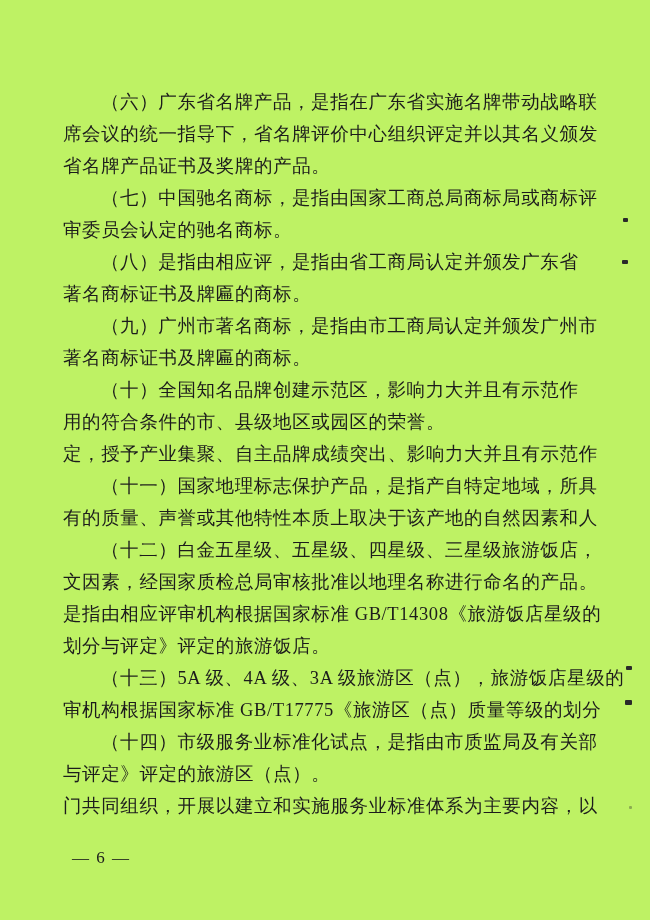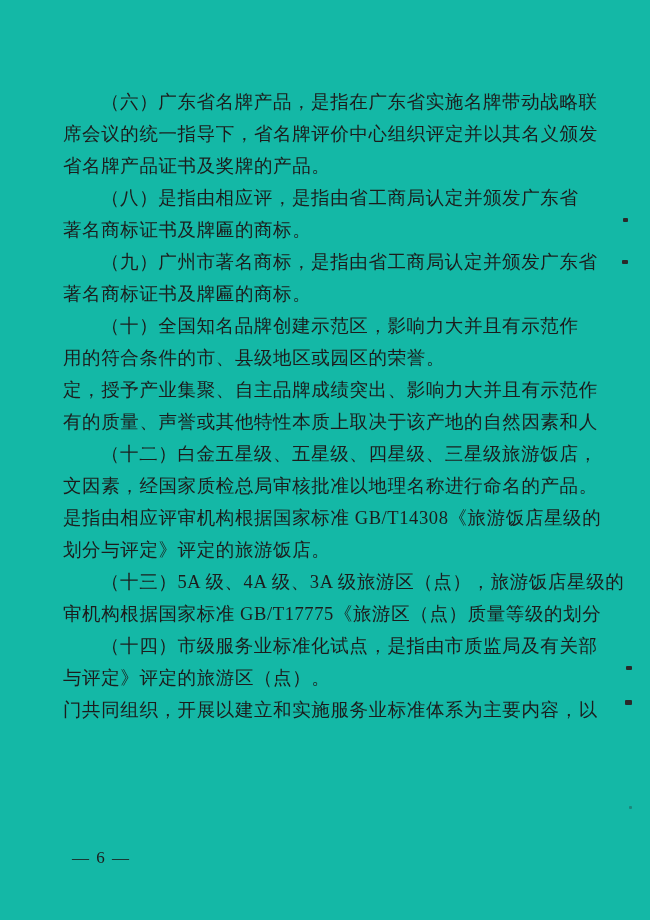--- a/index.html
+++ b/index.html
@@ -9,21 +9,21 @@
   body {
     width: 650px;
     height: 920px;
     background: #e9e9e9;
     font-family: "Liberation Serif", "DejaVu Serif", serif;
   }
   .page {
     position: relative;
     width: 650px;
     height: 920px;
-    background: #14b8a6;
+    background: #bef264;
     color: #1c1c1c;
     overflow: hidden;
   }
   .text-block {
     position: absolute;
     left: 63px;
     top: 86px;
     width: 526px;
   }
   .line {
@@ -53,27 +53,30 @@
   }
 </style>
 </head>
 <body>
 
 <div class="page">
   <div class="text-block">
       <div class="line indent">（六）广东省名牌产品，是指在广东省实施名牌带动战略联</div>
       <div class="line">席会议的统一指导下，省名牌评价中心组织评定并以其名义颁发</div>
       <div class="line">省名牌产品证书及奖牌的产品。</div>
+      <div class="line indent">（七）中国驰名商标，是指由国家工商总局商标局或商标评</div>
+      <div class="line">审委员会认定的驰名商标。</div>
       <div class="line indent">（八）是指由相应评，是指由省工商局认定并颁发广东省</div>
       <div class="line">著名商标证书及牌匾的商标。</div>
-      <div class="line indent">（九）广州市著名商标，是指由省工商局认定并颁发广东省</div>
+      <div class="line indent">（九）广州市著名商标，是指由市工商局认定并颁发广州市</div>
       <div class="line">著名商标证书及牌匾的商标。</div>
       <div class="line indent">（十）全国知名品牌创建示范区，影响力大并且有示范作</div>
       <div class="line">用的符合条件的市、县级地区或园区的荣誉。</div>
       <div class="line">定，授予产业集聚、自主品牌成绩突出、影响力大并且有示范作</div>
+      <div class="line indent">（十一）国家地理标志保护产品，是指产自特定地域，所具</div>
       <div class="line">有的质量、声誉或其他特性本质上取决于该产地的自然因素和人</div>
       <div class="line indent">（十二）白金五星级、五星级、四星级、三星级旅游饭店，</div>
       <div class="line">文因素，经国家质检总局审核批准以地理名称进行命名的产品。</div>
       <div class="line">是指由相应评审机构根据国家标准 GB/T14308《旅游饭店星级的</div>
       <div class="line">划分与评定》评定的旅游饭店。</div>
       <div class="line indent">（十三）5A 级、4A 级、3A 级旅游区（点），旅游饭店星级的</div>
       <div class="line">审机构根据国家标准 GB/T17775《旅游区（点）质量等级的划分</div>
       <div class="line indent">（十四）市级服务业标准化试点，是指由市质监局及有关部</div>
       <div class="line">与评定》评定的旅游区（点）。</div>
       <div class="line">门共同组织，开展以建立和实施服务业标准体系为主要内容，以</div>

